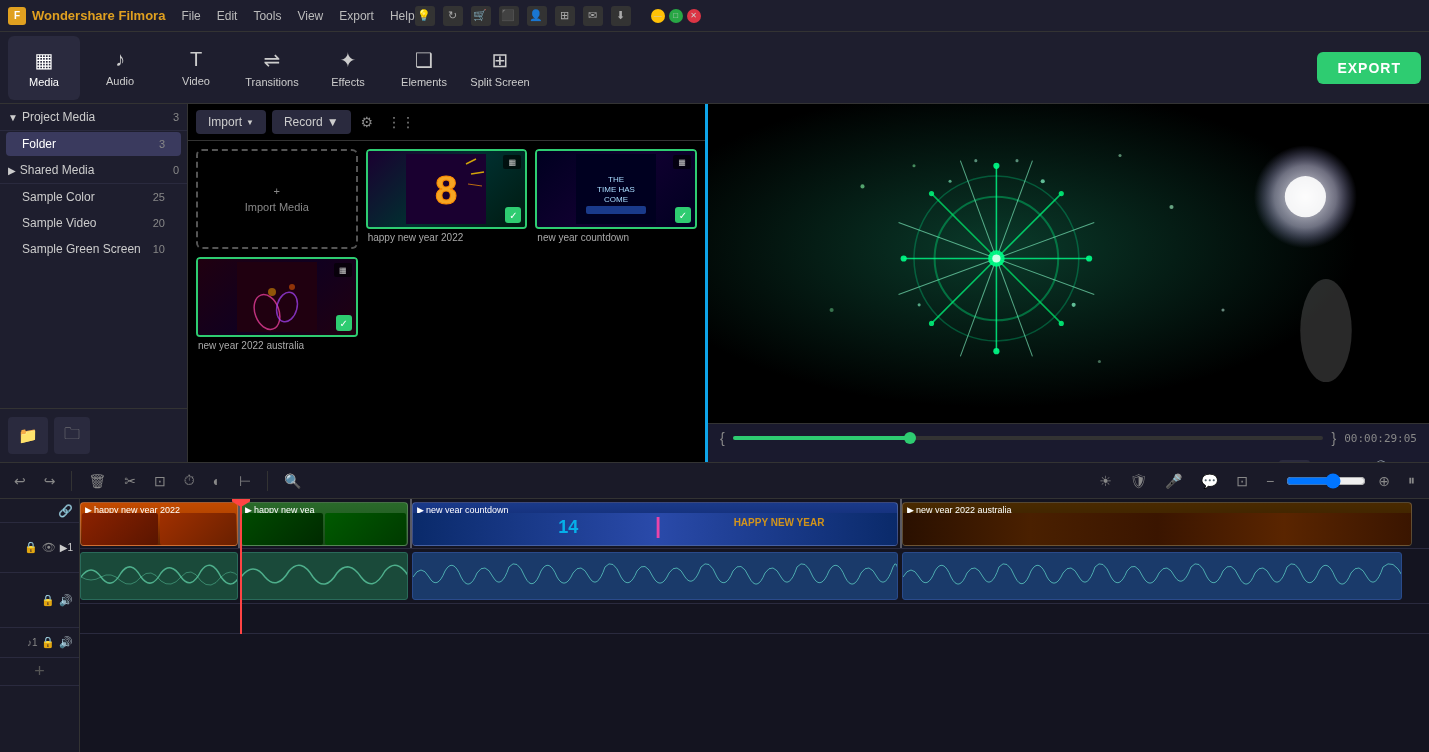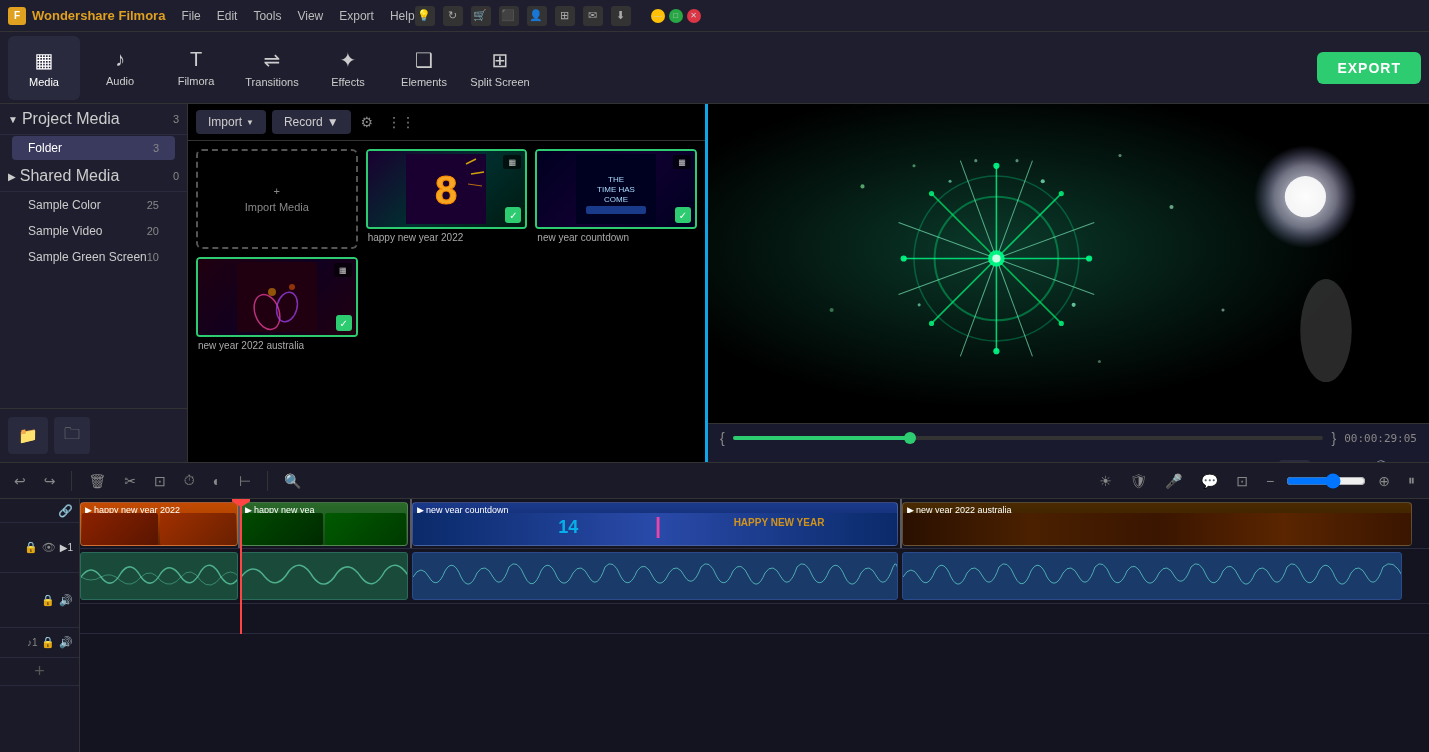--- a/index.html
+++ b/index.html
@@ -45,25 +45,25 @@
 
     
     #sidebar {
       width: 188px; background: #1e1e2e; border-right: 1px solid #333; display: flex; flex-direction: column; flex-shrink: 0;
     }
     .sidebar-section-header {
       display: flex; align-items: center; padding: 6px 8px; cursor: pointer; color: #ccc;
       border-bottom: 1px solid #2a2a3e;
     }
     .sidebar-section-header .arrow { margin-right: 4px; font-size: 10px; }
-    .sidebar-section-header .label { flex: 1; font-size: 16px; font-weight: 500; }
+    .sidebar-section-header .label { flex: 1; font-size: 12px; font-weight: 500; }
     .sidebar-section-header .count { color: #888; font-size: 11px; }
     .sidebar-folder-item {
       display: flex; align-items: center; padding: 5px 16px; cursor: pointer;
-      border-radius: 4px; margin: 1px 12px;
+      border-radius: 4px; margin: 1px 6px;
     }
     .sidebar-folder-item.active { background: #3a3a5e; color: #fff; }
     .sidebar-folder-item .f-label { flex: 1; font-size: 12px; }
     .sidebar-folder-item .f-count { color: #888; font-size: 11px; }
 
     
     #media-panel {
       width: 520px; background: #000000; border-right: 3px solid #0ea5e9; display: flex; flex-direction: column; flex-shrink: 0;
     }
     #media-toolbar {
@@ -259,21 +259,21 @@
   <button class="tool-btn active">
     <span class="tb-icon">▦</span>
     <span>Media</span>
   </button>
   <button class="tool-btn">
     <span class="tb-icon">♪</span>
     <span>Audio</span>
   </button>
   <button class="tool-btn">
     <span class="tb-icon">T</span>
-    <span>Filmora</span>
+    <span>Video</span>
   </button>
   <button class="tool-btn">
     <span class="tb-icon">⇌</span>
     <span>Transitions</span>
   </button>
   <button class="tool-btn">
     <span class="tb-icon">✦</span>
     <span>Effects</span>
   </button>
   <button class="tool-btn">

